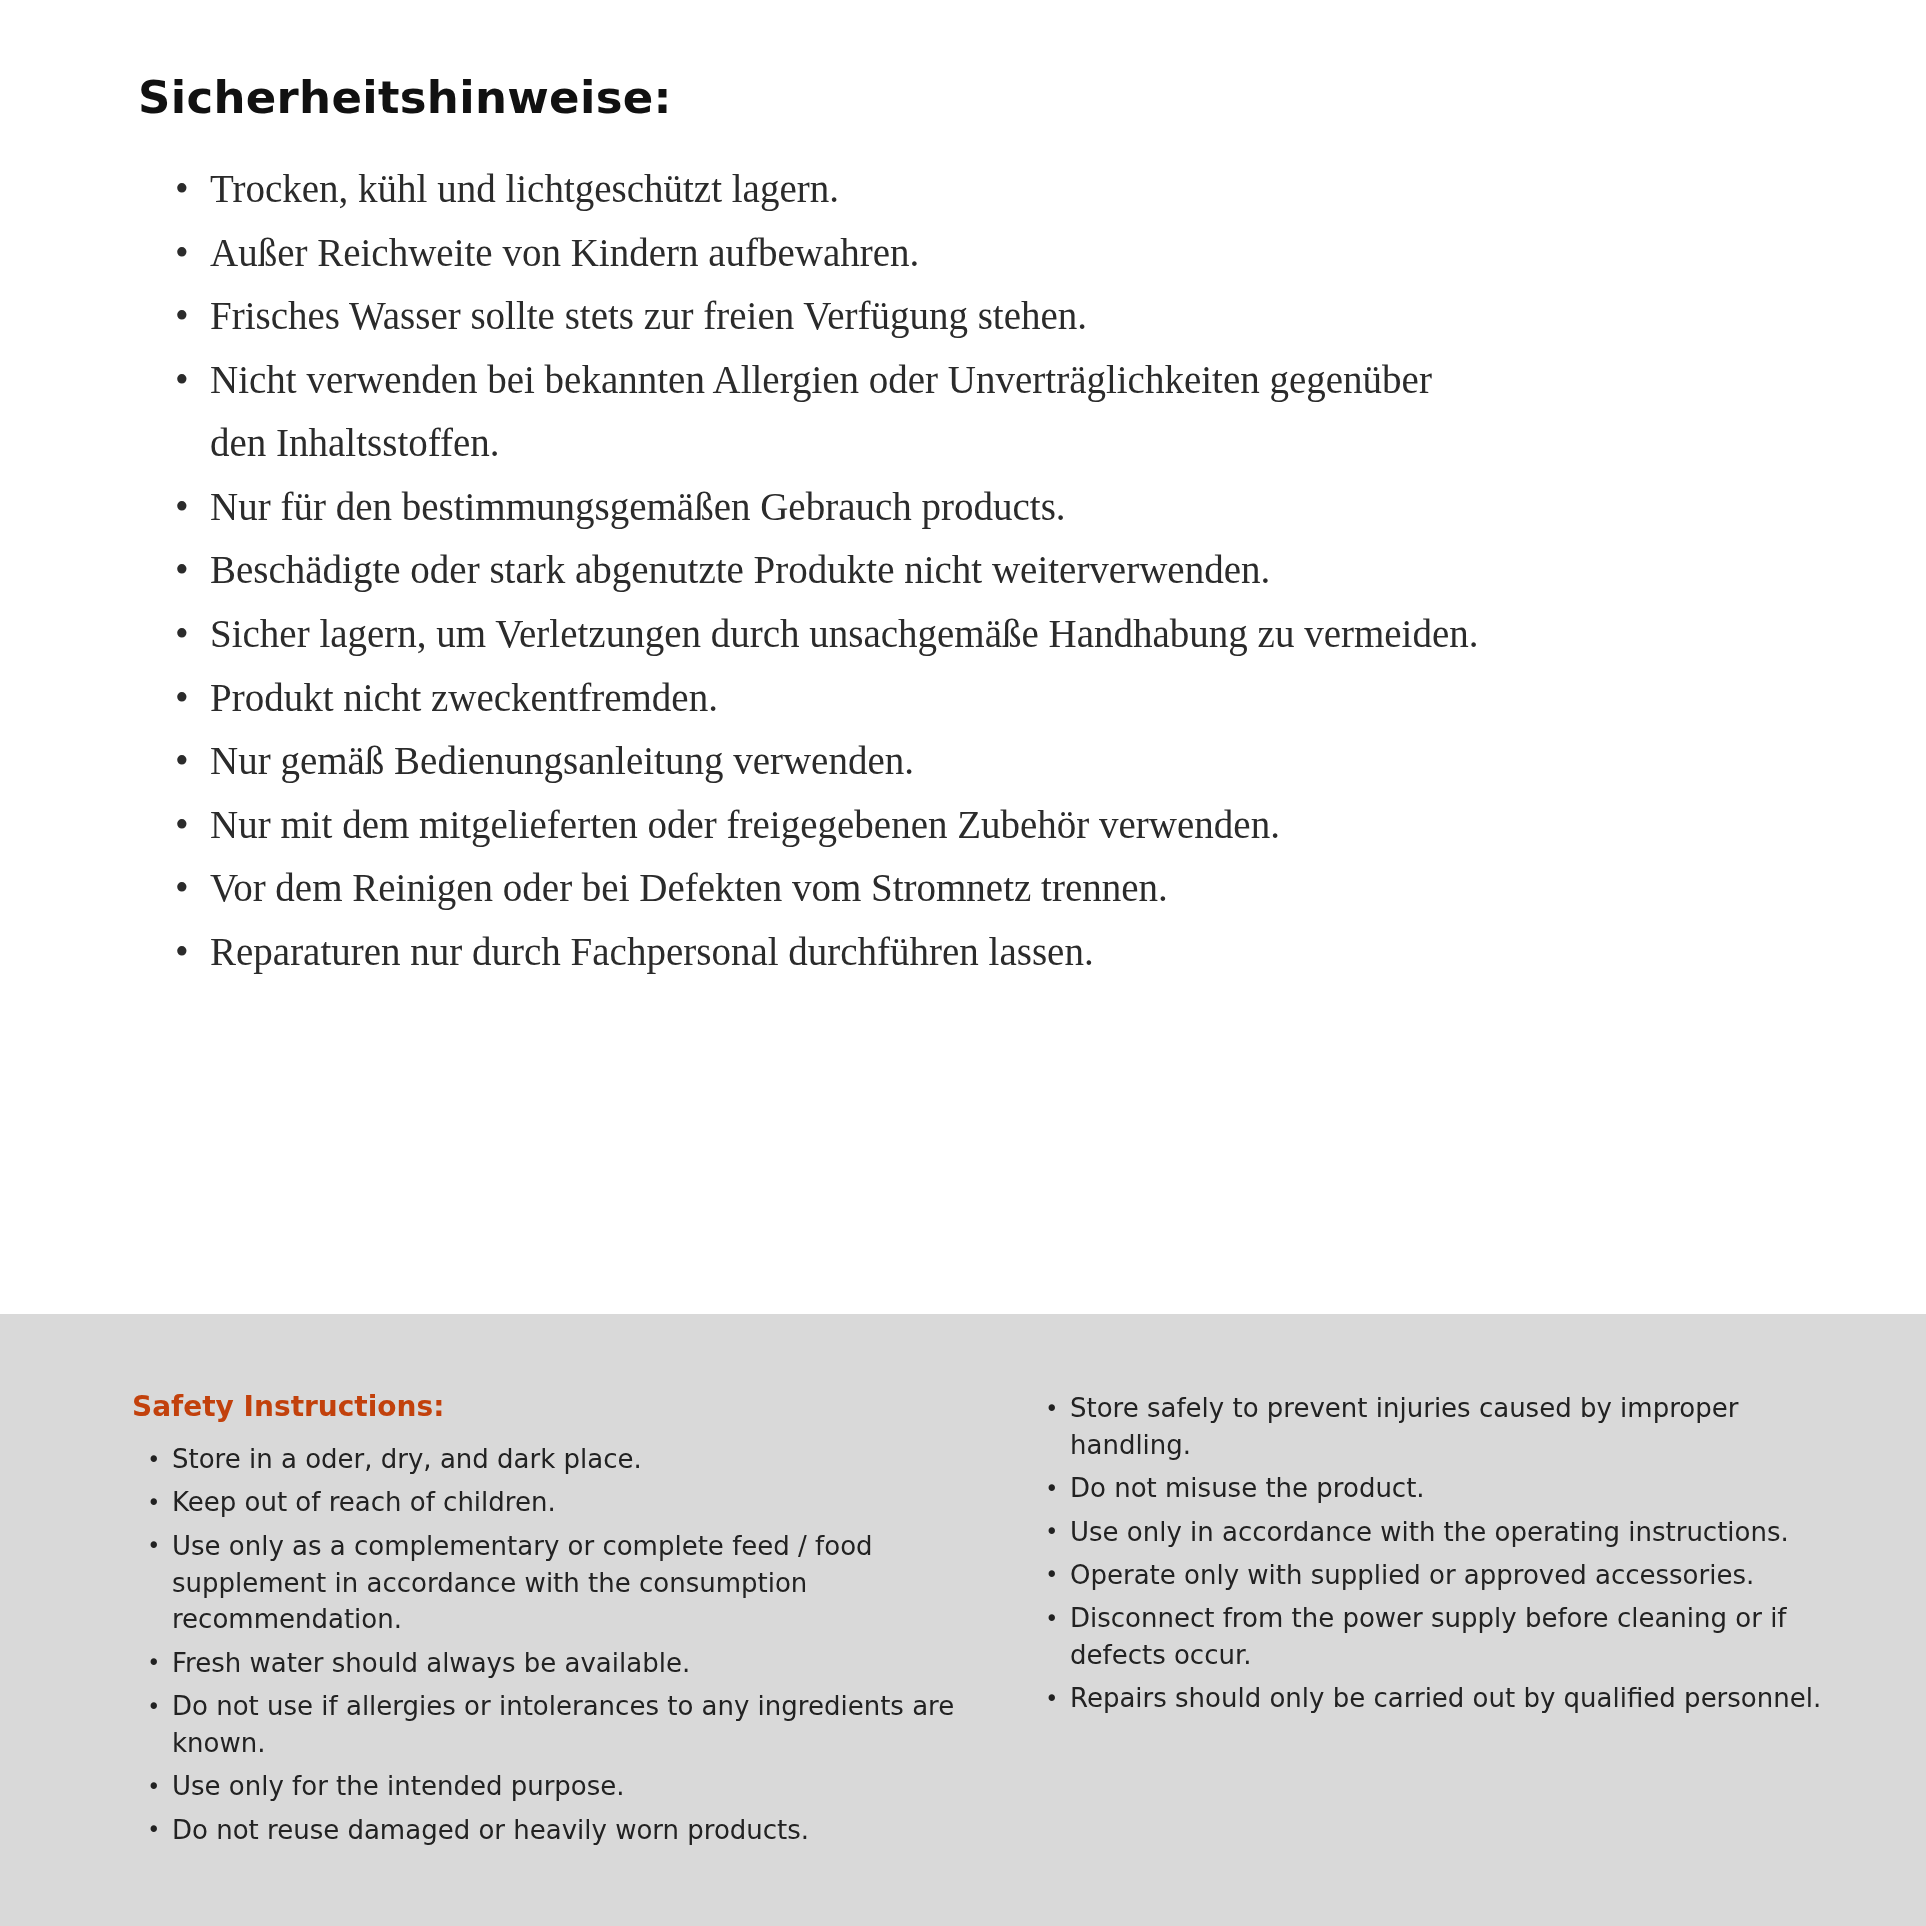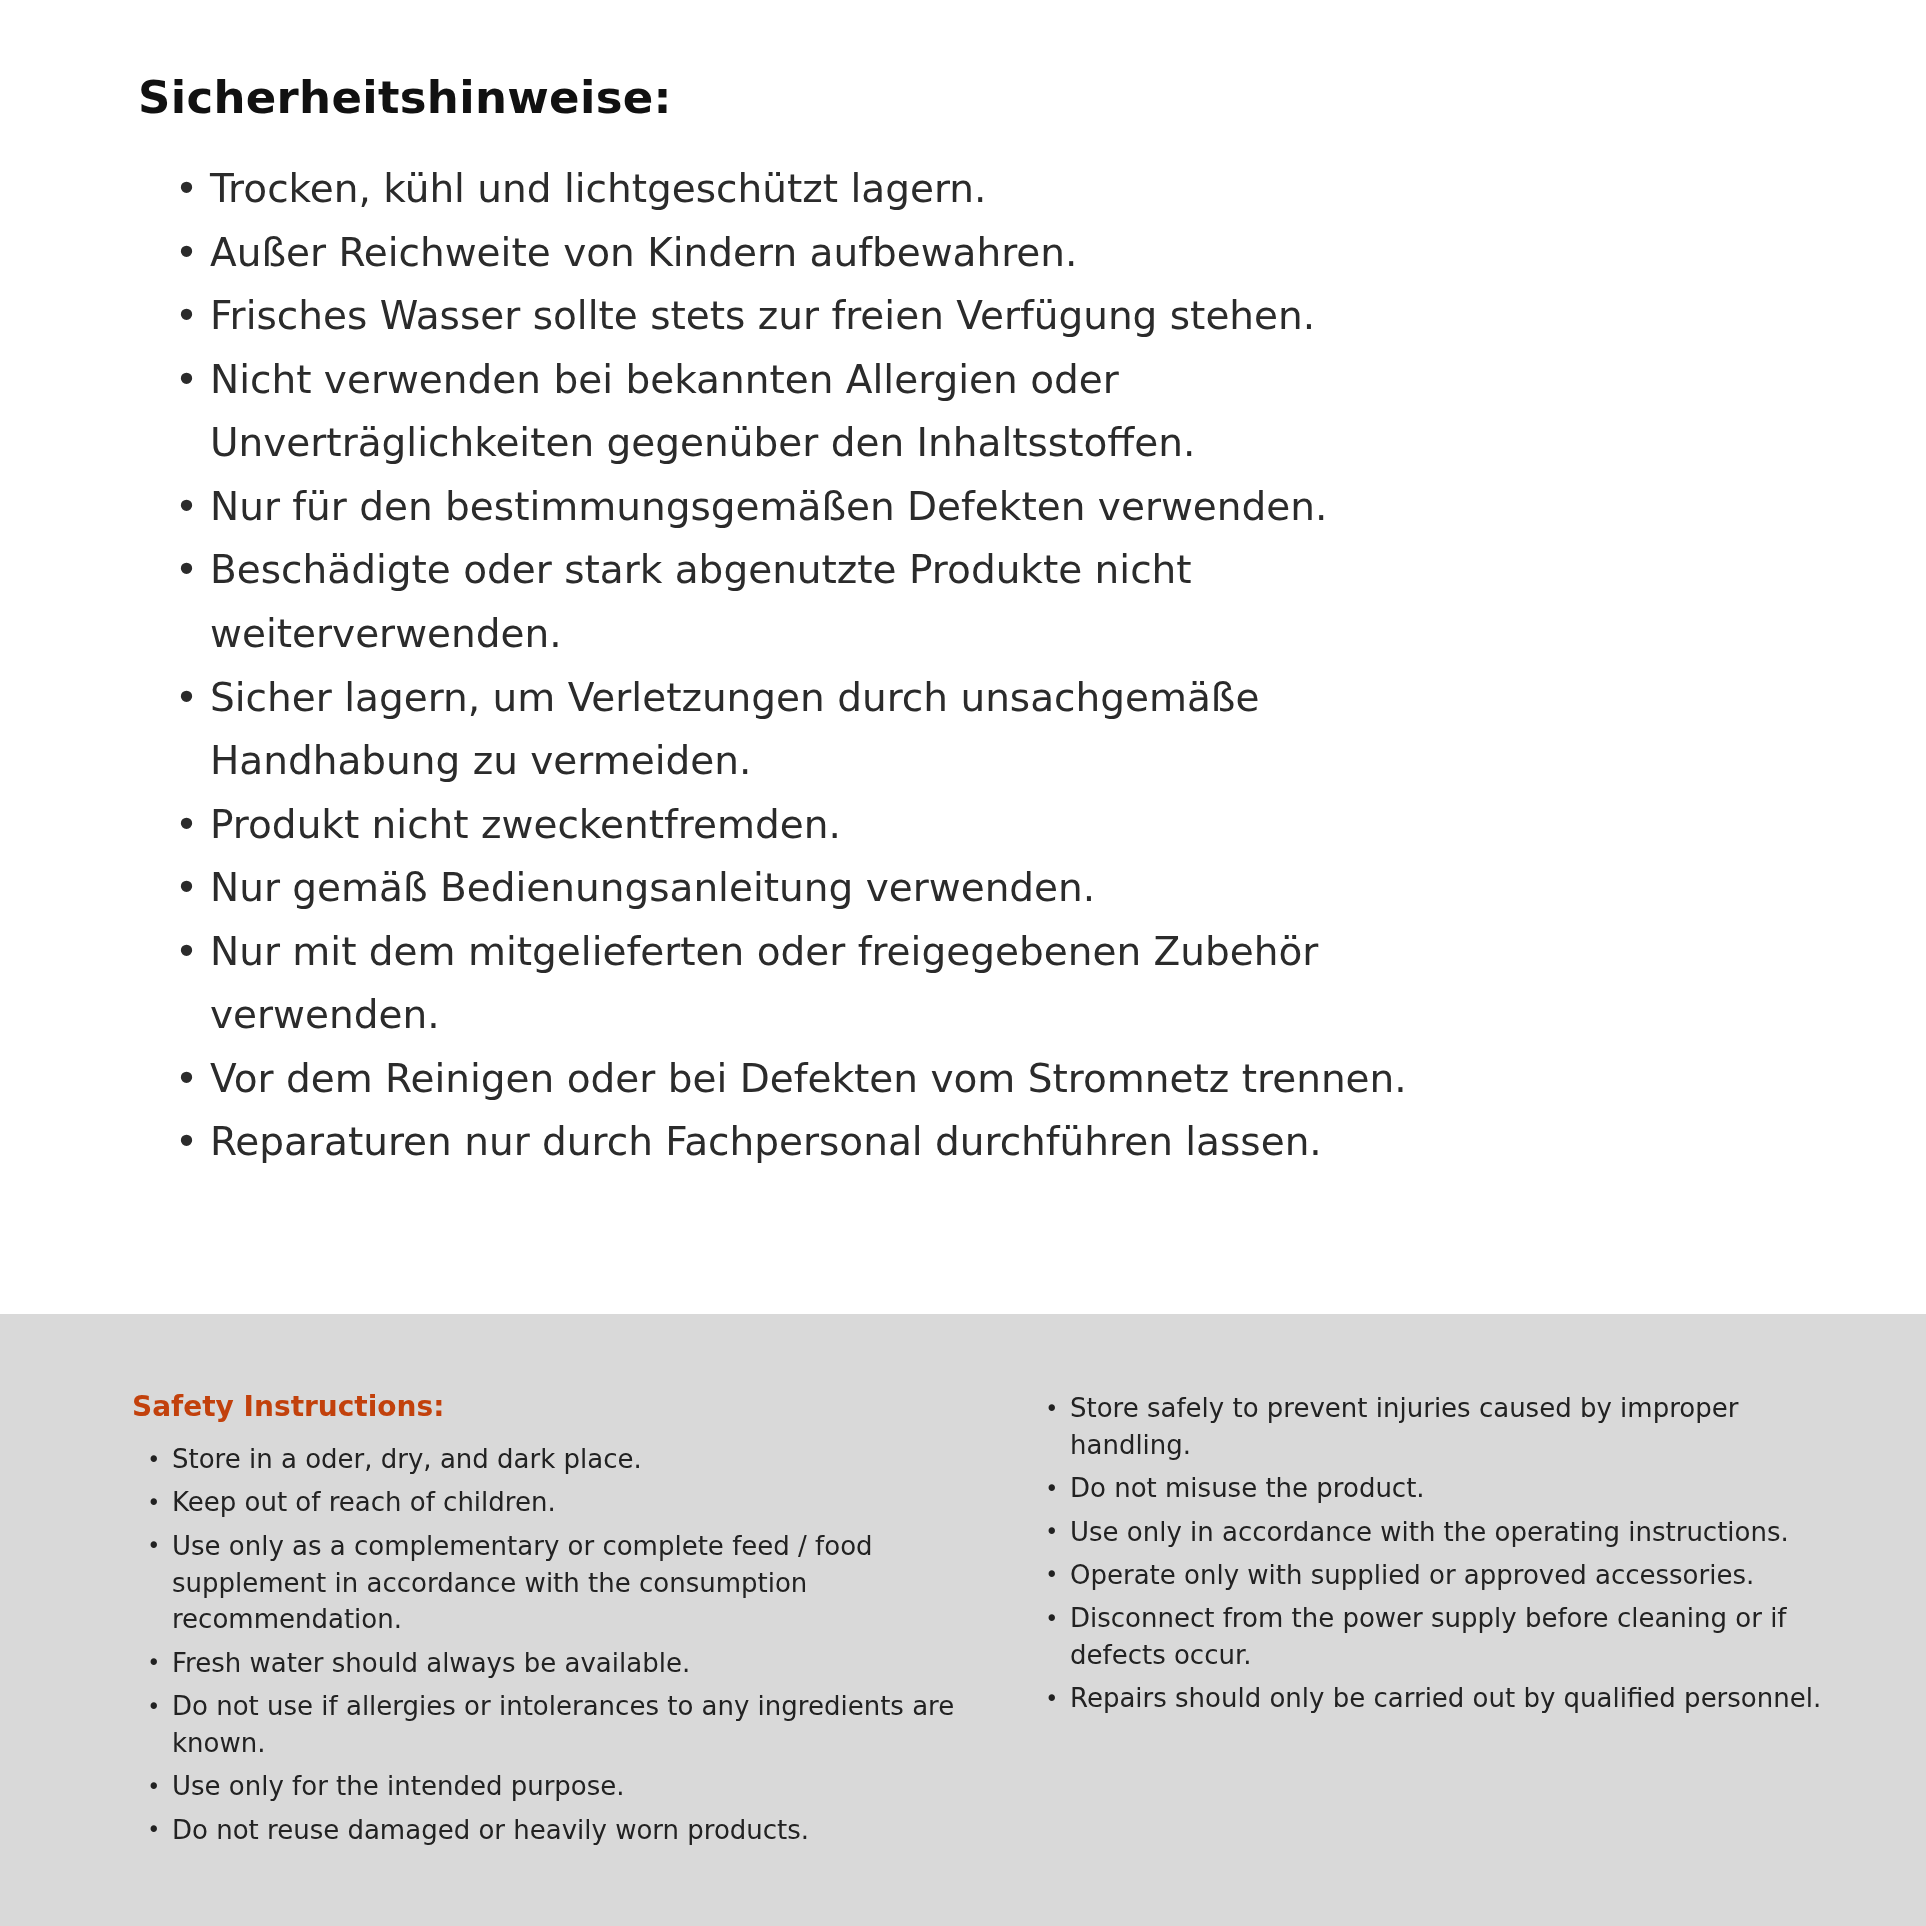--- a/index.html
+++ b/index.html
@@ -31,20 +31,21 @@
     font-size: 45px;
     font-weight: 700;
     color: #111111;
     letter-spacing: 0.3px;
   }
   .german-list {
     list-style: none;
     margin: 0;
     padding: 0 0 0 32px;
     max-width: 1644px;
+    font-family: Liberation Serif, serif;
   }
   .german-list li {
     position: relative;
     padding-left: 40px;
     font-size: 39px;
     line-height: 1.63;
     color: #2b2b2b;
   }
   .german-list li::before {
     content: "\2022";
@@ -108,21 +109,21 @@
 </head>
 <body>
 
 <div class="german-section">
   <h1 class="german-title">Sicherheitshinweise:</h1>
   <ul class="german-list">
     <li>Trocken, kühl und lichtgeschützt lagern.</li>
     <li>Außer Reichweite von Kindern aufbewahren.</li>
     <li>Frisches Wasser sollte stets zur freien Verfügung stehen.</li>
     <li>Nicht verwenden bei bekannten Allergien oder Unverträglichkeiten gegenüber den Inhaltsstoffen.</li>
-    <li>Nur für den bestimmungsgemäßen Defekten verwenden.</li>
+    <li>Nur für den bestimmungsgemäßen Gebrauch products.</li>
     <li>Beschädigte oder stark abgenutzte Produkte nicht weiterverwenden.</li>
     <li>Sicher lagern, um Verletzungen durch unsachgemäße Handhabung zu vermeiden.</li>
     <li>Produkt nicht zweckentfremden.</li>
     <li>Nur gemäß Bedienungsanleitung verwenden.</li>
     <li>Nur mit dem mitgelieferten oder freigegebenen Zubehör verwenden.</li>
     <li>Vor dem Reinigen oder bei Defekten vom Stromnetz trennen.</li>
     <li>Reparaturen nur durch Fachpersonal durchführen lassen.</li>
   </ul>
 </div>
 

